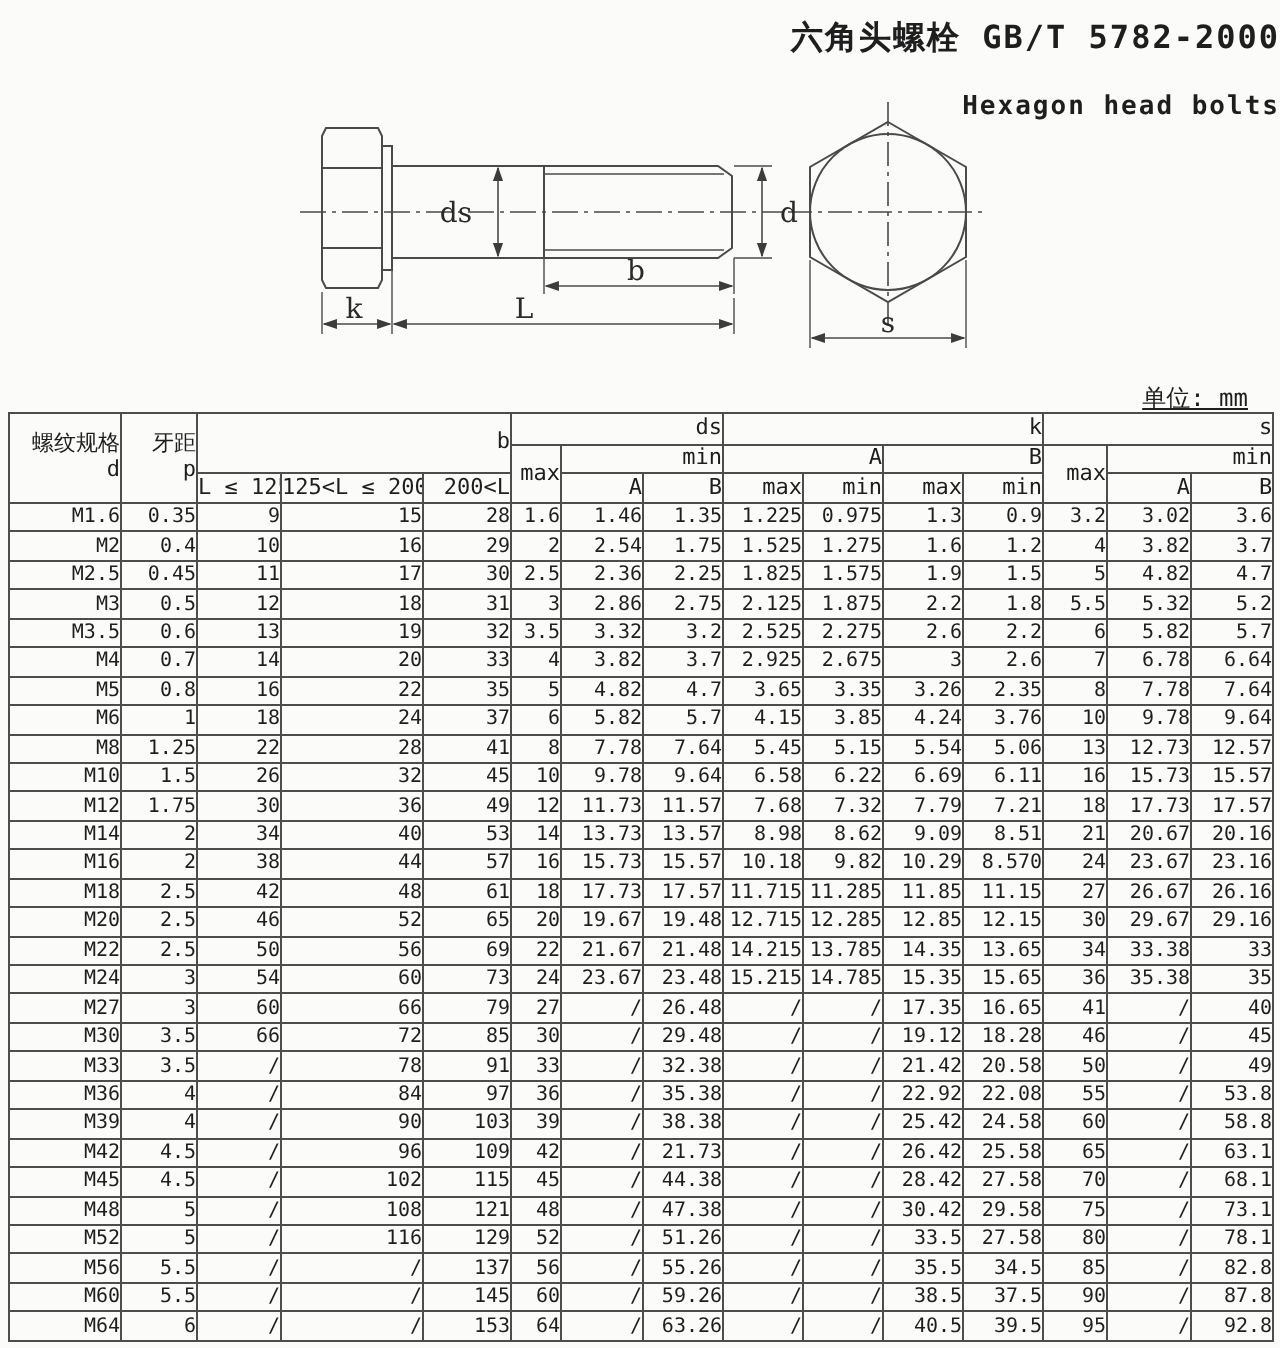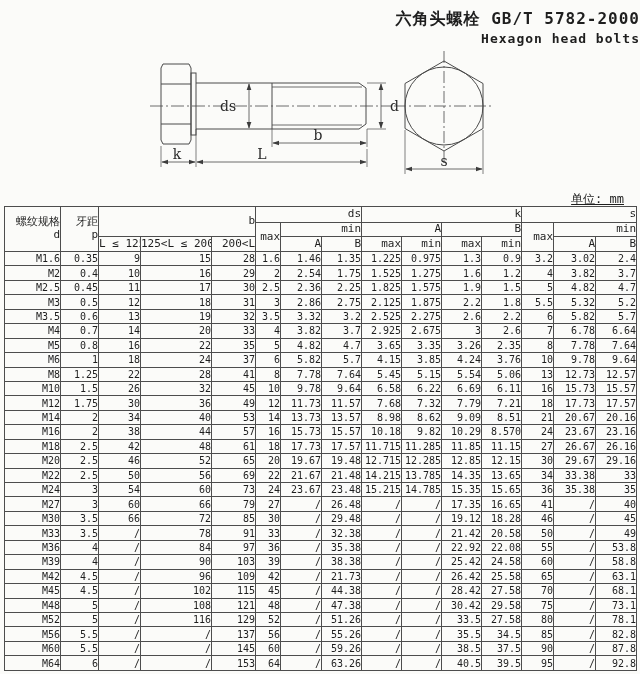--- a/index.html
+++ b/index.html
@@ -8,21 +8,21 @@
     background: #f4f4f2;
     font-family: "DejaVu Sans Mono", "DejaVu Sans", monospace;
     color: #1e1e1e;
   }
   .page {
     position: relative; width: 640px; height: 674px;
     background: #fbfbf9; overflow: hidden;
   }
   .title { text-align: right; padding-top: 9px; font-weight: bold; }
   .title-zh { font-size: 16px; letter-spacing: 1px; display: block; }
-  .title-en { font-size: 13px; letter-spacing: 1px; display: block; margin-top: 1px; }
+  .title-en { font-size: 13px; letter-spacing: 1px; display: block; margin-top: 16px; }
 
   .diagram { position: absolute; left: 0; top: 50px; }
 
   .unit-label { position: absolute; top: 191px; right: 16px; font-size: 12px; text-decoration: underline; }
 
   table.spec {
     position: absolute; left: 4px; top: 206px;
     width: 632px; height: 465px;
     border-collapse: collapse; table-layout: fixed;
     text-align: right;
@@ -183,21 +183,21 @@
           <td>28</td>
           <td>1.6</td>
           <td>1.46</td>
           <td>1.35</td>
           <td>1.225</td>
           <td>0.975</td>
           <td>1.3</td>
           <td>0.9</td>
           <td>3.2</td>
           <td>3.02</td>
-          <td>2.4</td>
+          <td>3.6</td>
         </tr>
         <tr>
           <td>M2</td>
           <td>0.4</td>
           <td>10</td>
           <td>16</td>
           <td>29</td>
           <td>2</td>
           <td>2.54</td>
           <td>1.75</td>

